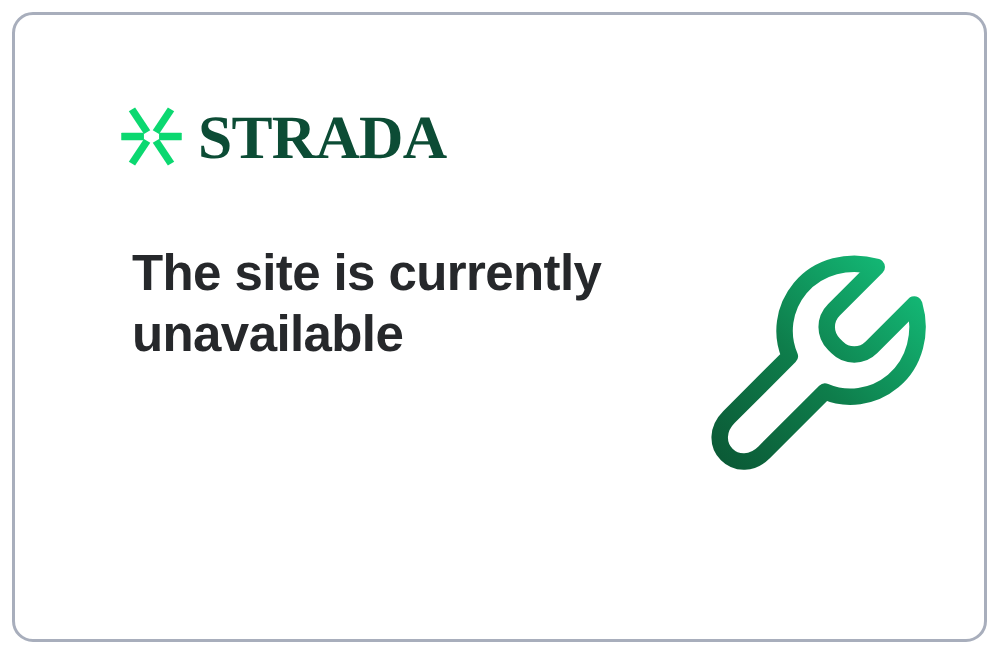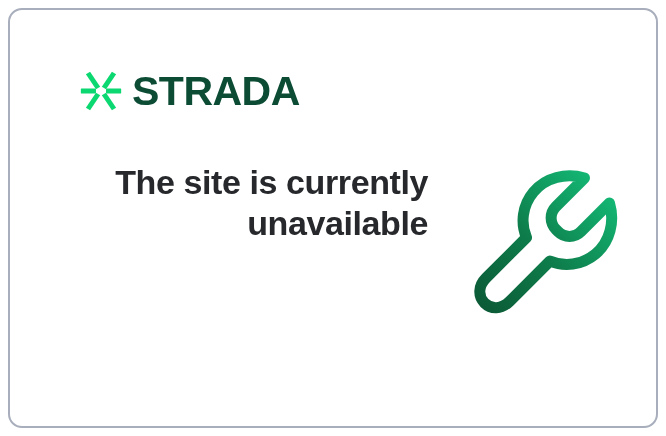--- a/index.html
+++ b/index.html
@@ -51,37 +51,36 @@
     display: block;
     flex: 0 0 auto;
   }
   .logo-word {
     font-size: 41px;
     font-weight: 700;
     letter-spacing: -0.5px;
     color: #0c4c35;
     line-height: 1;
     white-space: nowrap;
-    font-family: Liberation Sans, sans-serif;
+    font-family: Liberation Serif, serif;
   }
 
   
   .headline {
     position: absolute;
     left: 78px;
     top: 152px;
     width: 340px;
     margin: 0;
     font-size: 34px;
     font-weight: 700;
     line-height: 1.22;
     letter-spacing: -0.4px;
     color: #26282b;
     font-family: "Liberation Sans", sans-serif;
-    text-align: right;
   }
 
   
   .body-copy {
     position: absolute;
     left: 78px;
     top: 268px;
     width: 310px;
     margin: 0;
     font-size: 18px;

